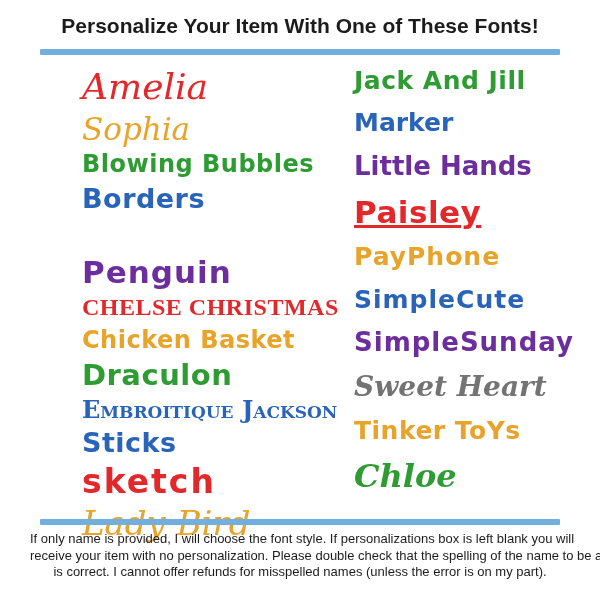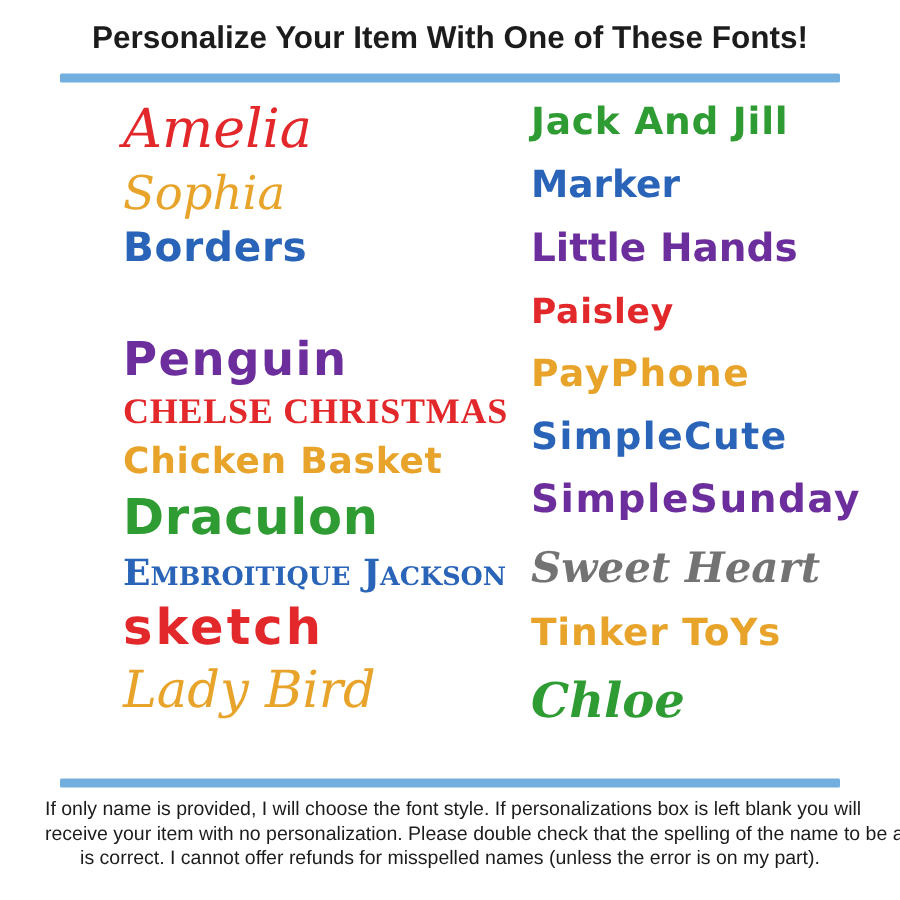--- a/index.html
+++ b/index.html
@@ -69,30 +69,30 @@
   .style-sketch       { font-family: "DejaVu Sans", sans-serif; font-weight: bold; letter-spacing: 2px; text-shadow: 0.5px 0.5px 0 rgba(255,255,255,0.55); }
 
   
   .fs-amelia              { font-size: 36px; }
   .fs-sophia              { font-size: 31px; }
   .fs-blowing-bubbles     { font-size: 24px; }
   .fs-borders             { font-size: 27px; }
   .fs-penguin             { font-size: 31px; }
   .fs-chelse-christmas    { font-size: 24px; }
   .fs-chicken-basket      { font-size: 24px; }
-  .fs-draculon            { font-size: 33px; text-align: center; }
+  .fs-draculon            { font-size: 29px; text-align: center; }
   .fs-embroitique-jackson { font-size: 24px; }
   .fs-sticks              { font-size: 27px; }
   .fs-sketch              { font-size: 33px; }
   .fs-lady-bird           { font-size: 34px; }
 
   .fs-jack-and-jill  { font-size: 25px; }
   .fs-marker         { font-size: 25px; }
   .fs-little-hands   { font-size: 26px; }
-  .fs-paisley        { font-size: 23px; }
+  .fs-paisley        { font-size: 31px; text-decoration: underline; }
   .fs-payphone       { font-size: 25px; }
   .fs-simplecute     { font-size: 25px; }
   .fs-simplesunday   { font-size: 26px; }
   .fs-sweet-heart    { font-size: 28px; }
   .fs-tinker-toys    { font-size: 25px; }
   .fs-chloe          { font-size: 32px; }
 
   .footer {
     position: absolute;
     top: 531px;
@@ -113,26 +113,28 @@
 <div class="page">
 
   <div class="title">Personalize Your Item With One of These Fonts!</div>
 
   <div class="divider top" style="background: rgb(114, 175, 223);"></div>
 
   <div class="columns">
     <div class="col left" id="left-col">
         <div class="font-sample style-script fs-amelia" style="color: rgb(226, 40, 43);">Amelia</div>
         <div class="font-sample style-script fs-sophia" style="color: rgb(232, 164, 42);">Sophia</div>
+        <div class="font-sample style-playful fs-blowing-bubbles" style="color: rgb(46, 155, 51);">Blowing Bubbles</div>
         <div class="font-sample style-playful fs-borders" style="color: rgb(42, 100, 184);">Borders</div>
         <div class="font-sample style-rounded fs-penguin" style="color: rgb(108, 46, 156); margin-top: 36px;">Penguin</div>
         <div class="font-sample style-caps-serif fs-chelse-christmas" style="color: rgb(226, 40, 43);">CHELSE CHRISTMAS</div>
         <div class="font-sample style-playful fs-chicken-basket" style="color: rgb(232, 164, 42);">Chicken Basket</div>
         <div class="font-sample style-playful fs-draculon" style="color: rgb(46, 155, 51);">Draculon</div>
         <div class="font-sample style-smallcaps fs-embroitique-jackson" style="color: rgb(42, 100, 184);">Embroitique Jackson</div>
+        <div class="font-sample style-playful fs-sticks" style="color: rgb(42, 100, 184);">Sticks</div>
         <div class="font-sample style-sketch fs-sketch" style="color: rgb(226, 40, 43);">sketch</div>
         <div class="font-sample style-script fs-lady-bird" style="color: rgb(232, 164, 42);">Lady Bird</div>
       </div>
     <div class="col right" id="right-col">
         <div class="font-sample style-playful fs-jack-and-jill" style="color: rgb(46, 155, 51);">Jack And Jill</div>
         <div class="font-sample style-marker fs-marker" style="color: rgb(42, 100, 184);">Marker</div>
         <div class="font-sample style-marker fs-little-hands" style="color: rgb(108, 46, 156);">Little Hands</div>
         <div class="font-sample style-playful fs-paisley" style="color: rgb(226, 40, 43);">Paisley</div>
         <div class="font-sample style-rounded fs-payphone" style="color: rgb(232, 164, 42);">PayPhone</div>
         <div class="font-sample style-rounded fs-simplecute" style="color: rgb(42, 100, 184);">SimpleCute</div>

